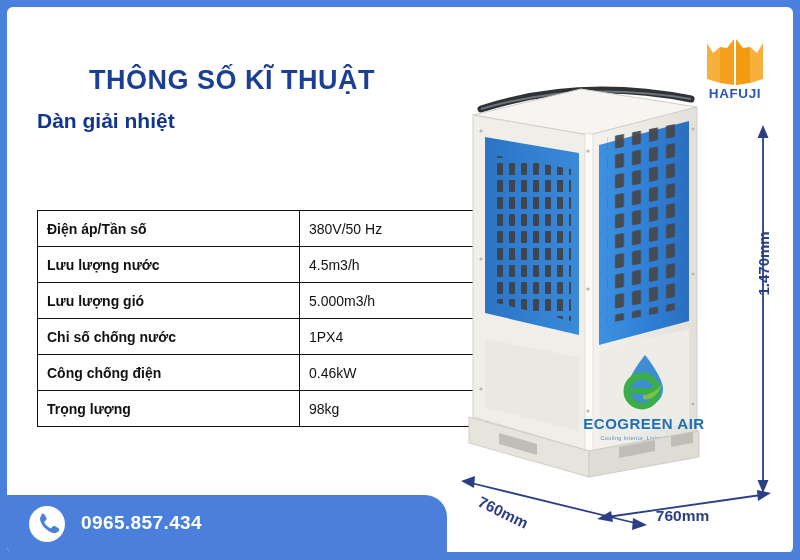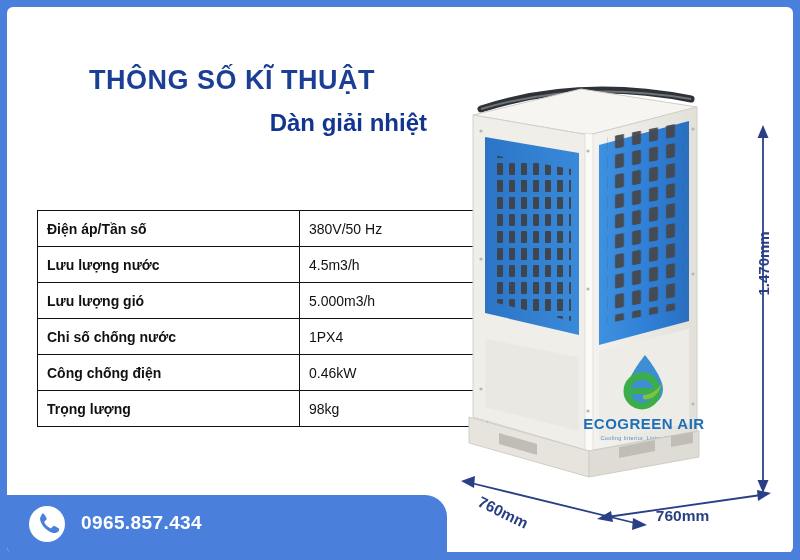--- a/index.html
+++ b/index.html
@@ -16,22 +16,22 @@
     background:#ffffff;border-radius:6px;overflow:hidden;
   }
 
   
   .title1{
     position:absolute;left:30px;top:58px;width:390px;text-align:center;
     font-size:27px;font-weight:bold;letter-spacing:.5px;color:#1b3f94;
     white-space:nowrap;
   }
   .title2{
-    position:absolute;left:30px;top:102px;width:390px;text-align:right;
-    font-size:24px;font-weight:bold;color:#12358f;white-space:nowrap;
+    position:absolute;left:30px;top:102px;width:390px;text-align:left;
+    font-size:21px;font-weight:bold;color:#12358f;white-space:nowrap;
   }
 
   
   .spec{
     position:absolute;left:30px;top:203px;width:412px;
     border-collapse:collapse;table-layout:fixed;
   }
   .spec td{
     border:1.4px solid #111;
     height:35px;padding:0 9px;vertical-align:middle;
@@ -91,20 +91,31 @@
 </style>
 </head>
 <body>
 
 <div id="page">
   <div class="card">
 
     <div class="title1">THÔNG SỐ KĨ THUẬT</div>
     <div class="title2">Dàn giải nhiệt</div>
 
+    <div class="hafuji">
+      <div class="mark">
+        <svg viewBox="0 0 60 48" width="60" height="48">
+          <path d="M2,6 L2,42 L15,46 L15,10 L8,16 Z" fill="#f7b03c"></path>
+          <path d="M15,10 L15,46 L29,48 L29,2 L22,11 Z" fill="#f5a01e"></path>
+          <path d="M31,2 L31,48 L45,46 L45,10 L38,11 Z" fill="#f39c12"></path>
+          <path d="M45,10 L45,46 L58,42 L58,6 L52,16 Z" fill="#f7b03c"></path>
+        </svg>
+      </div>
+      <div class="word">HAFUJI</div>
+    </div>
 
     <table class="spec">
       <tbody>
         <tr>
           <td class="k">Điện áp/Tần số</td>
           <td class="v">380V/50 Hz</td>
         </tr>
         <tr>
           <td class="k">Lưu lượng nước</td>
           <td class="v">4.5m3/h</td>

